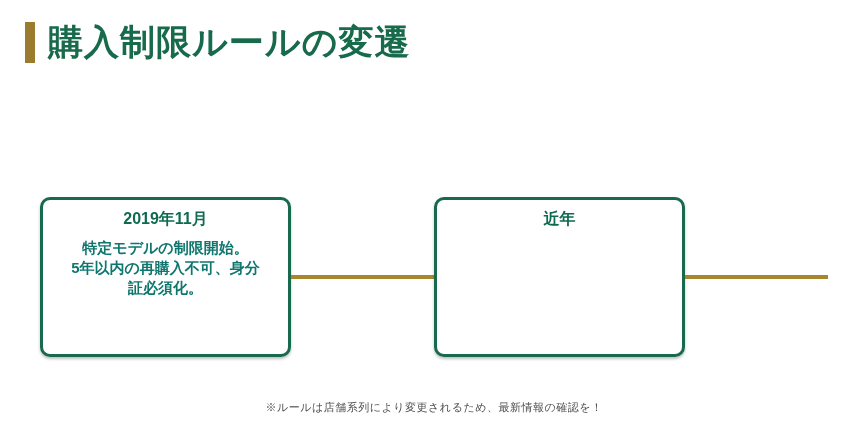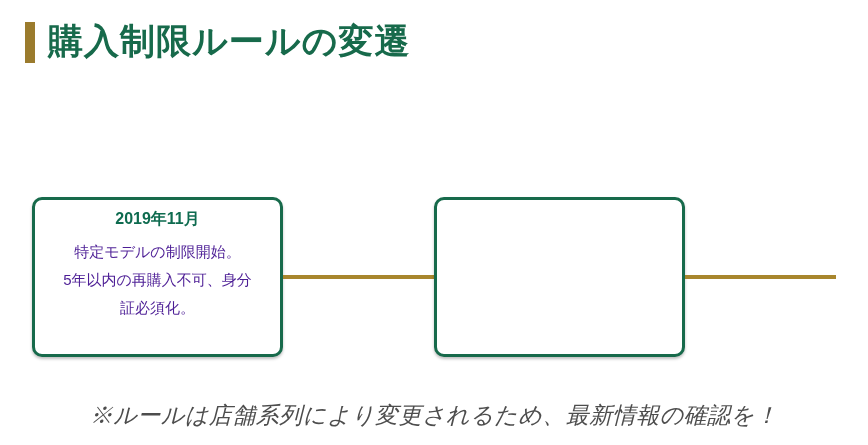--- a/index.html
+++ b/index.html
@@ -14,21 +14,20 @@
     height: 445px;
     background: #ffffff;
     overflow: hidden;
   }
   
   .page-header {
     display: flex;
     align-items: center;
     margin: 20px 0 0 25px;
     height: 44px;
-    font-family: Liberation Serif, serif;
   }
   .accent-bar {
     display: inline-block;
     width: 10px;
     height: 41px;
     background: #9b7b2d;
     margin-right: 13px;
     flex: 0 0 auto;
   }
   .page-title {
@@ -38,21 +37,21 @@
     font-weight: 700;
     color: #176a4b;
     letter-spacing: 1px;
     white-space: nowrap;
   }
   
   .timeline {
     display: flex;
     align-items: center;
     margin-top: 133px;
-    padding: 0 32px;
+    padding: 0 40px;
   }
   .timeline-card {
     flex: 0 0 219px;
     width: 219px;
     height: 146px;
     border: 3px solid #176a4b;
     border-radius: 10px;
     background: #ffffff;
     box-shadow: 0 2px 3px rgba(0,0,0,0.25);
     padding: 8px 13px 0 13px;
@@ -62,36 +61,36 @@
   .card-period {
     margin: 0;
     font-size: 16px;
     line-height: 22px;
     font-weight: 700;
     color: #0e6b4f;
   }
   .card-desc {
     margin: 8px 0 0 0;
     font-size: 15px;
-    line-height: 28px;
-    color: #4c1d95;
+    line-height: 20px;
+    color: #0f766e;
     white-space: pre-line;
+    font-weight: bold;
   }
   .connector {
     flex: 1 1 auto;
     height: 4px;
     background: #a8862d;
     align-self: center;
   }
   
   .footnote {
     margin: 43px 0 0 0;
     text-align: center;
-    font-size: 23px;
-    font-style: italic;
+    font-size: 11px;
     color: #4d4d4d;
     letter-spacing: 0.5px;
   }
 </style>
 </head>
 <body>
 
 <div class="page">
 
   <header class="page-header">
@@ -104,20 +103,21 @@
     <article class="timeline-card">
       <h2 class="card-period">2019年11月</h2>
       <p class="card-desc">特定モデルの制限開始。
 5年以内の再購入不可、身分
 証必須化。</p>
     </article>
 
     <span class="connector"></span>
 
     <article class="timeline-card">
+      <h2 class="card-period">近年</h2>
     </article>
 
     <span class="connector"></span>
 
 
   </section>
 
   <p class="footnote">※ルールは店舗系列により変更されるため、最新情報の確認を！</p>
 
 </div>

